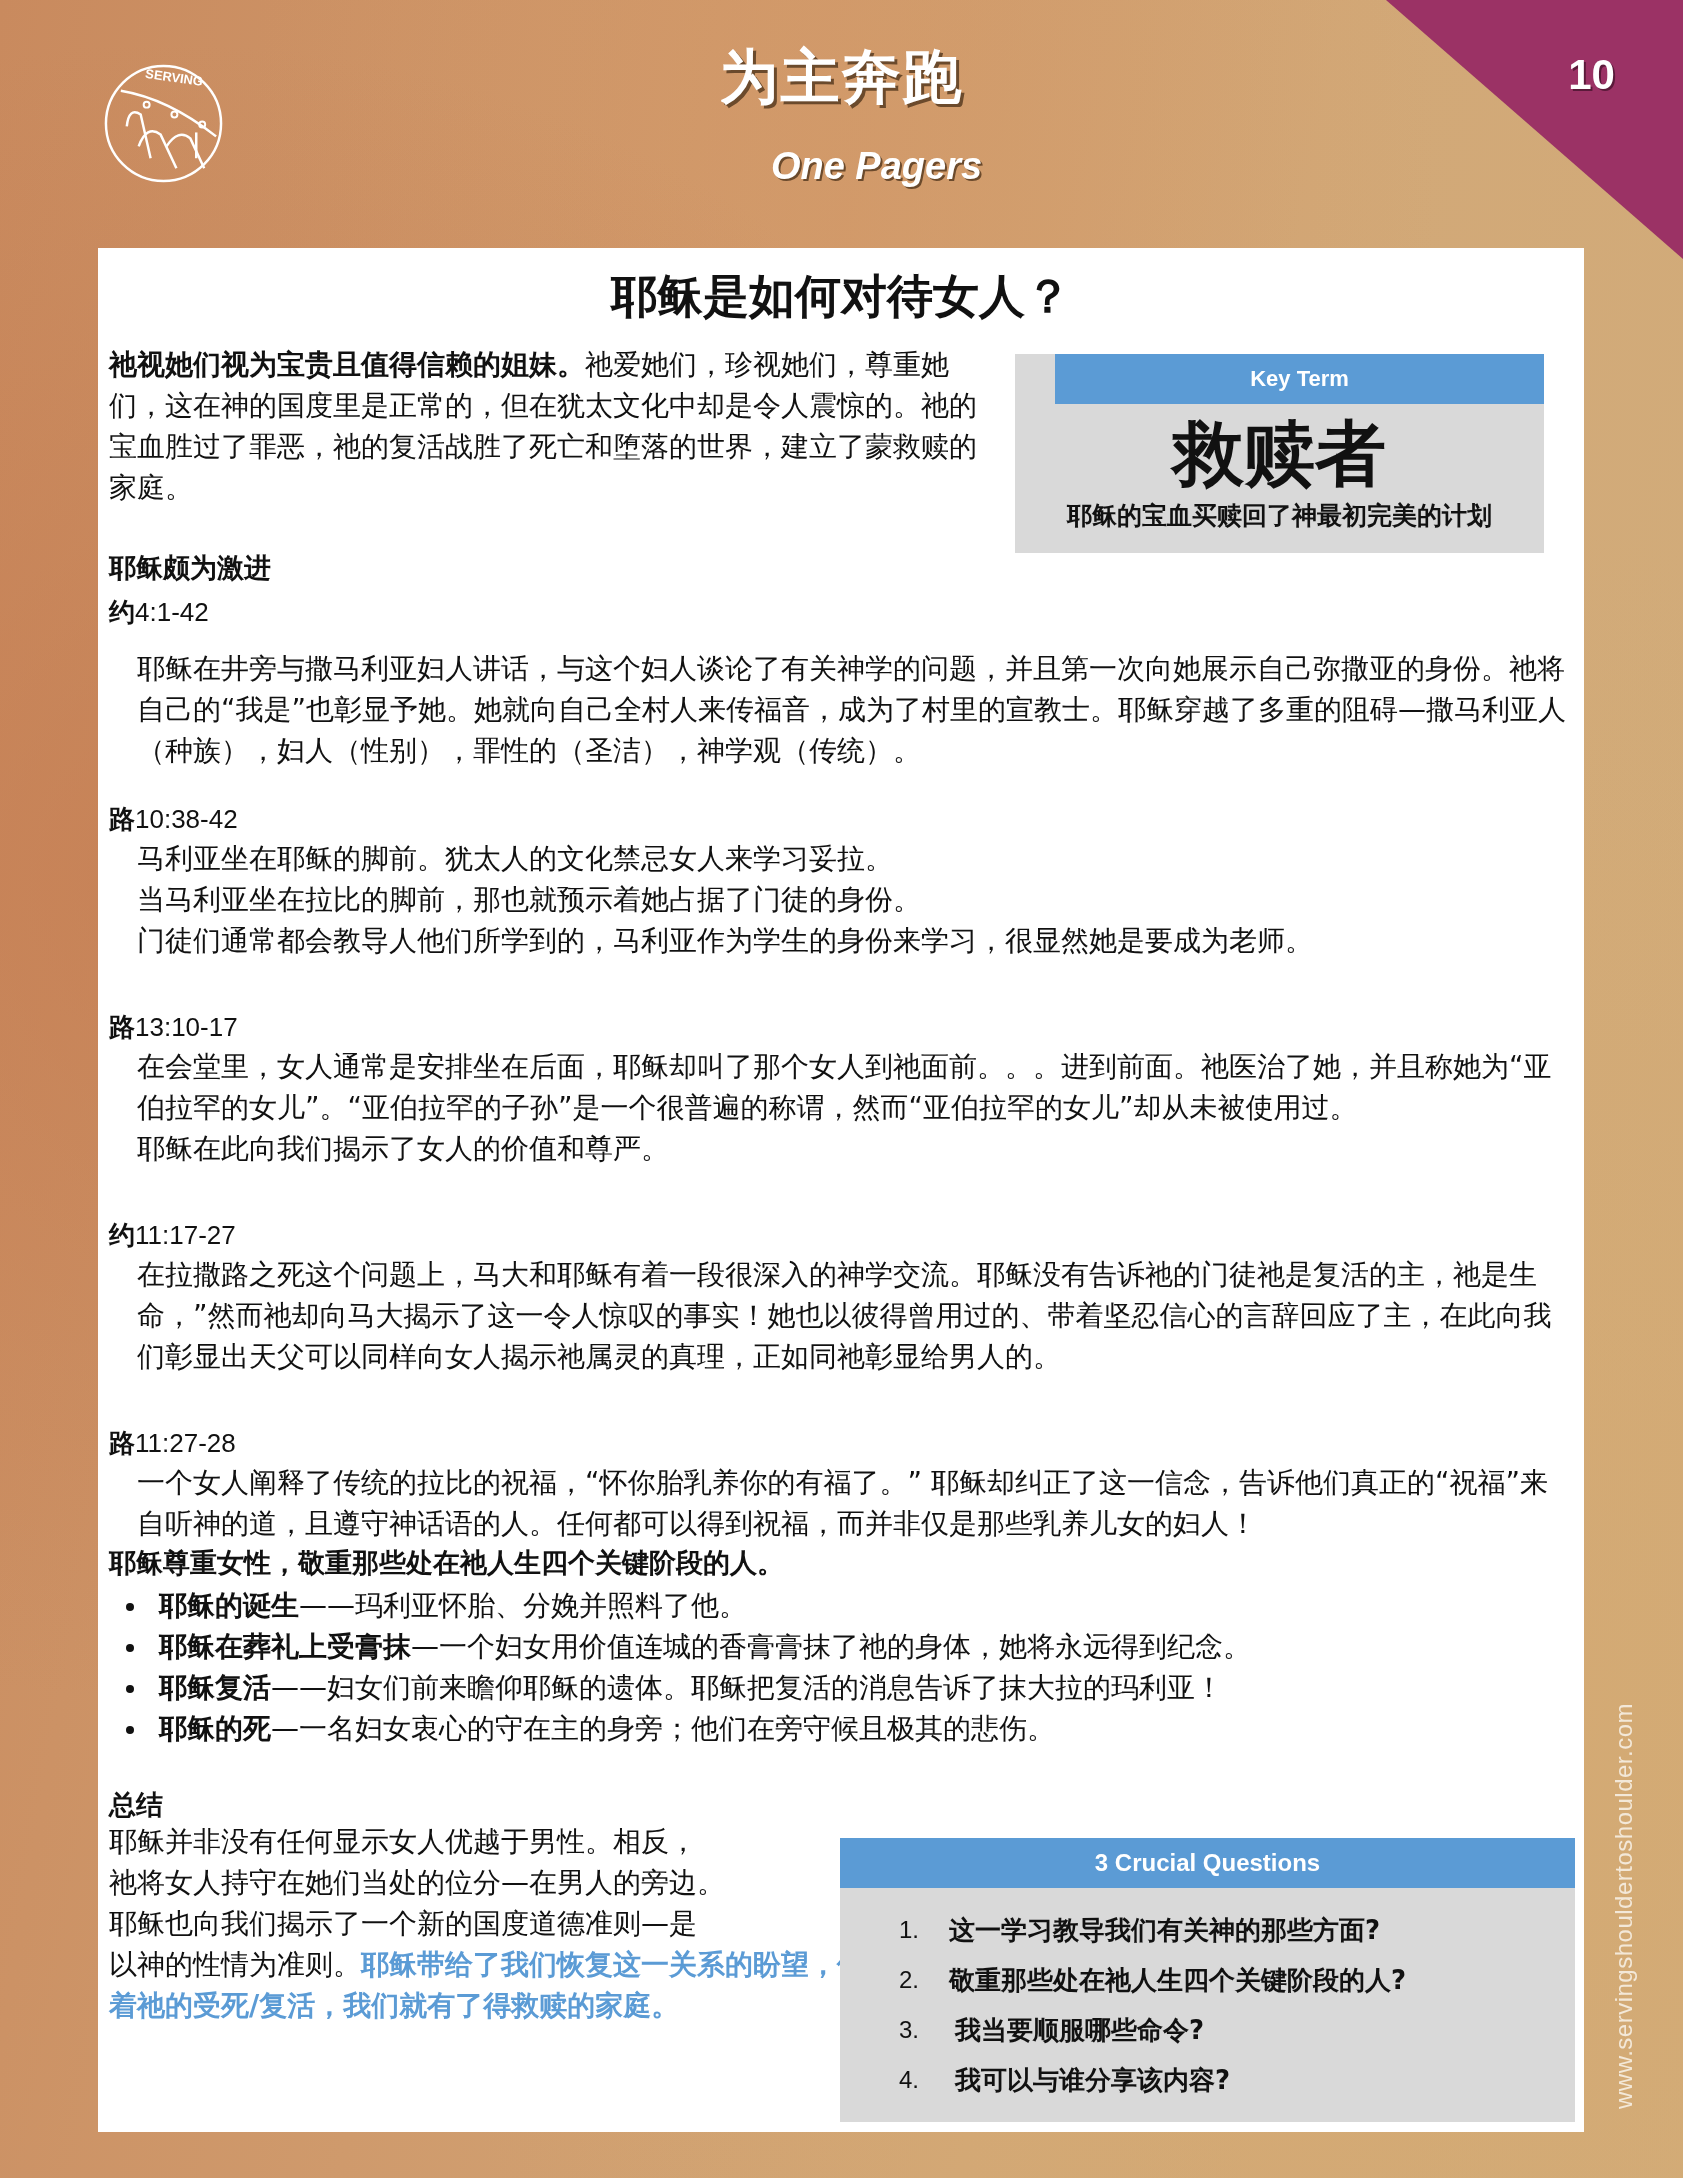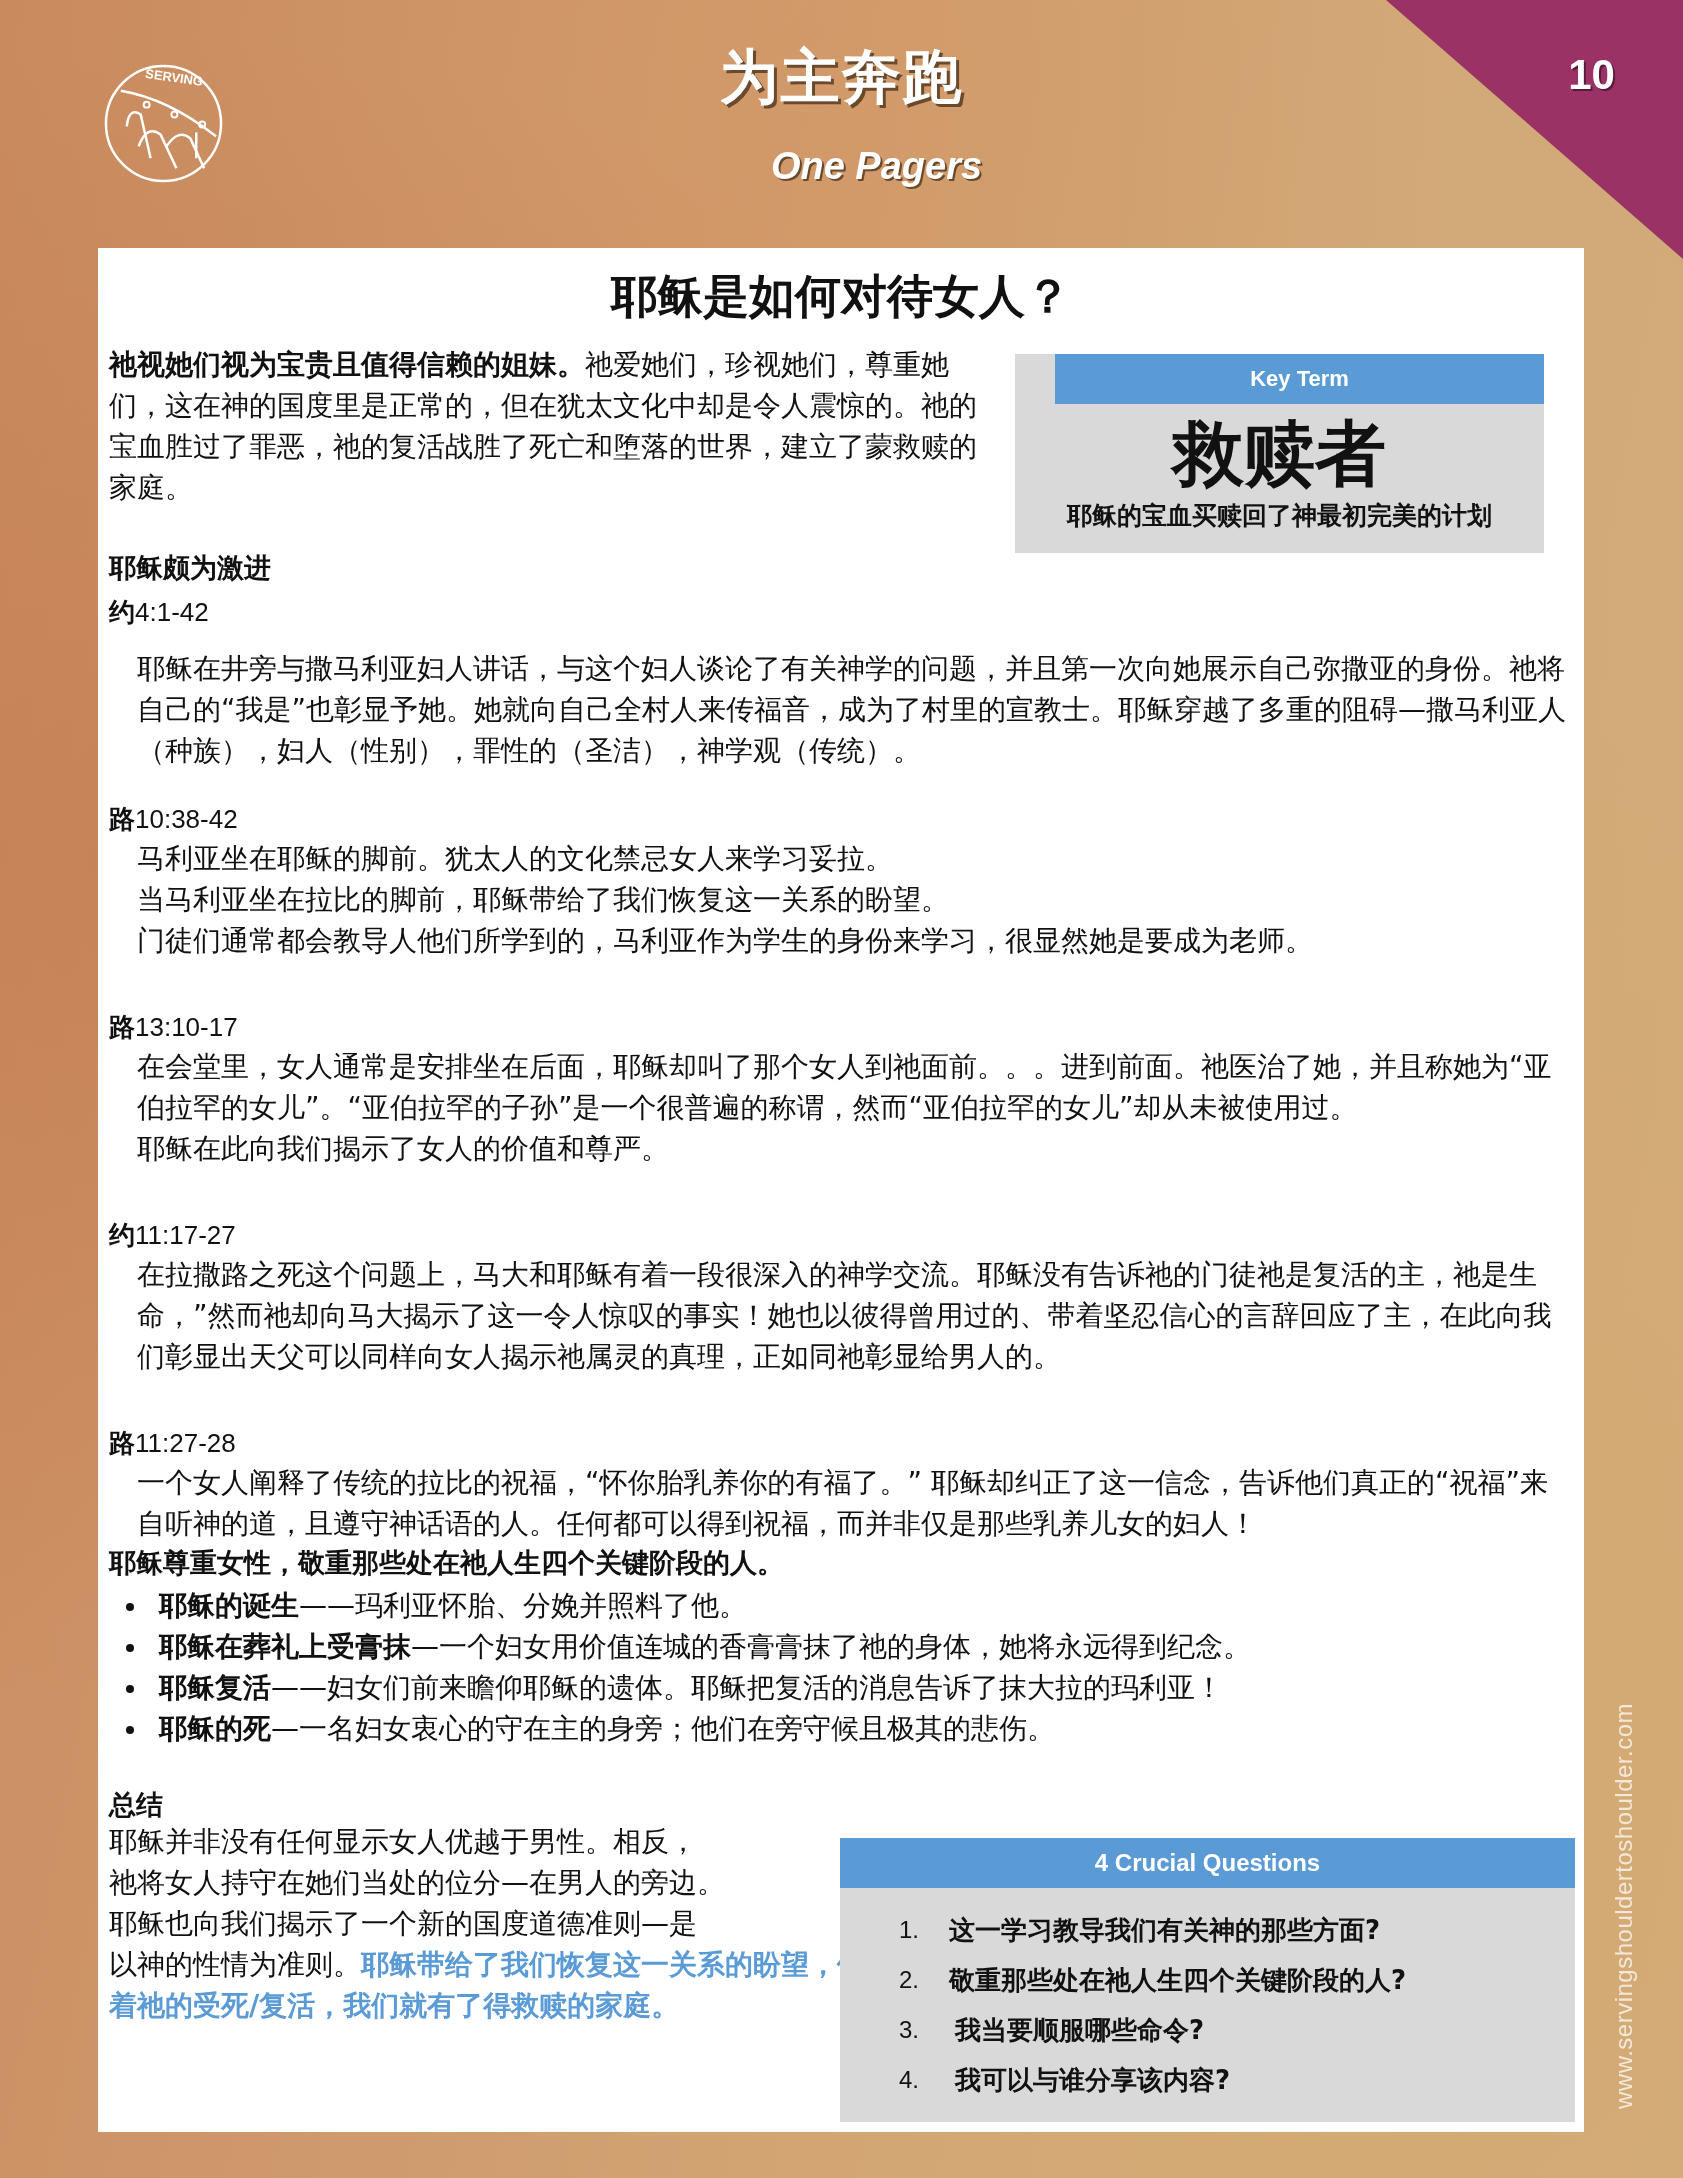--- a/index.html
+++ b/index.html
@@ -149,21 +149,21 @@
   <div class="ref" style="top:347px;">
     <span class="book">约</span><span class="num">4:1-42</span>
   </div>
   <div class="para" style="top:382px;margin-top:18px;">耶稣在井旁与撒马利亚妇人讲话，与这个妇人谈论了有关神学的问题，并且第一次向她展示自己弥撒亚的身份。祂将自己的“我是”也彰显予她。她就向自己全村人来传福音，成为了村里的宣教士。耶稣穿越了多重的阻碍—撒马利亚人（种族），妇人（性别），罪性的（圣洁），神学观（传统）。</div>
 
   <div class="ref" style="top:554px;">
     <span class="book">路</span><span class="num">10:38-42</span>
   </div>
   <div class="para" style="top:590px;">
     <div>马利亚坐在耶稣的脚前。犹太人的文化禁忌女人来学习妥拉。</div>
-    <div>当马利亚坐在拉比的脚前，耶稣带给了我们恢复这一关系的盼望。</div>
+    <div>当马利亚坐在拉比的脚前，那也就预示着她占据了门徒的身份。</div>
     <div>门徒们通常都会教导人他们所学到的，马利亚作为学生的身份来学习，很显然她是要成为老师。</div>
   </div>
 
   <div class="ref" style="top:762px;">
     <span class="book">路</span><span class="num">13:10-17</span>
   </div>
   <div class="para" style="top:798px;">
     <div>在会堂里，女人通常是安排坐在后面，耶稣却叫了那个女人到祂面前。。。进到前面。祂医治了她，并且称她为“亚伯拉罕的女儿”。“亚伯拉罕的子孙”是一个很普遍的称谓，然而“亚伯拉罕的女儿”却从未被使用过。</div>
     <div>耶稣在此向我们揭示了女人的价值和尊严。</div>
   </div>
@@ -188,21 +188,21 @@
 
   <div class="section-heading" style="top:1539px;">总结</div>
   <div class="summary">
     <div>耶稣并非没有任何显示女人优越于男性。相反，</div>
     <div>祂将女人持守在她们当处的位分—在男人的旁边。</div>
     <div>耶稣也向我们揭示了一个新的国度道德准则—是</div>
     <span>以神的性情为准则。</span><span class="highlight">耶稣带给了我们恢复这一关系的盼望，借着祂的受死/复活，我们就有了得救赎的家庭。</span>
   </div>
 
   <div class="questions">
-    <div class="questions-header">4 Crucial Questions</div>
+    <div class="questions-header">3 Crucial Questions</div>
     <ol>
       <li><span class="qn">1.</span><span>这一学习教导我们有关神的那些方面?</span></li>
       <li><span class="qn">2.</span><span>敬重那些处在祂人生四个关键阶段的人?</span></li>
       <li class="wide"><span class="qn">3.</span><span>我当要顺服哪些命令?</span></li>
       <li class="wide"><span class="qn">4.</span><span>我可以与谁分享该内容?</span></li>
     </ol>
   </div>
 </div>
 
 <div class="website">www.servingshouldertoshoulder.com</div>

